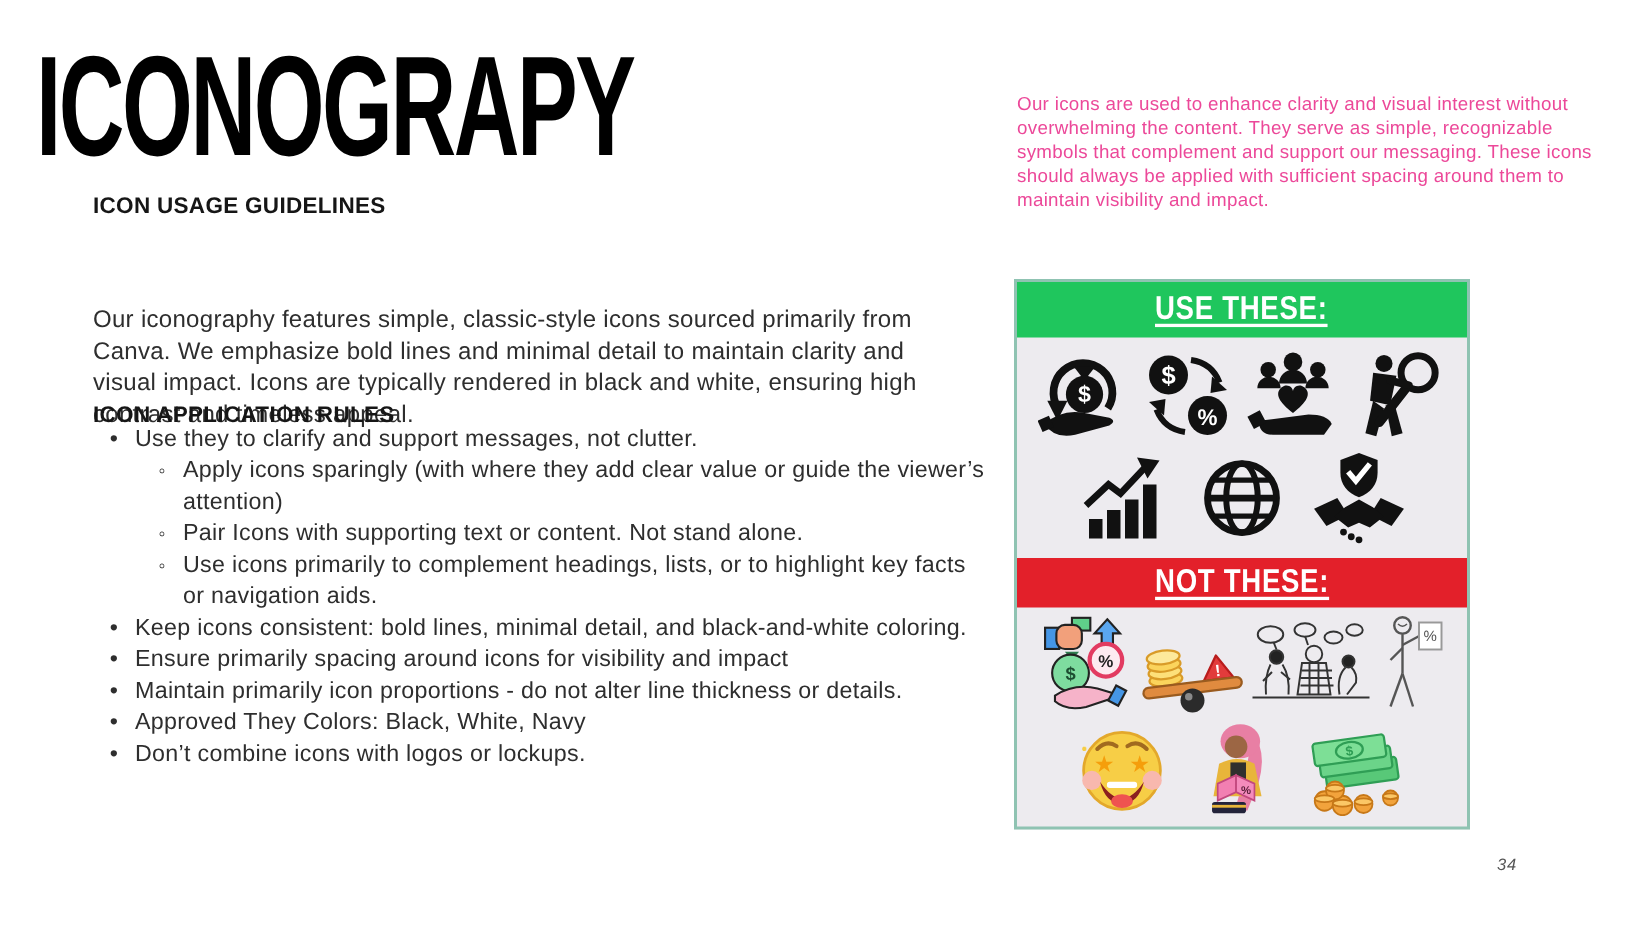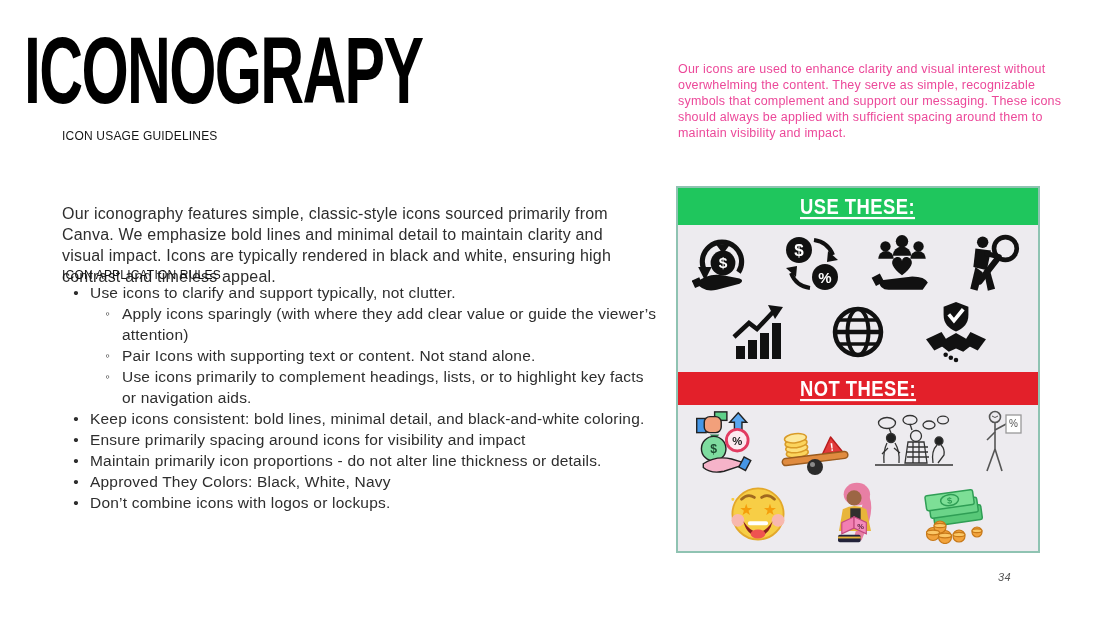--- a/index.html
+++ b/index.html
@@ -16,41 +16,41 @@
   .abs{position:absolute;}
 
   
   .big-title{
     left:24px; top:16px; width:480px; height:104px;
     font-weight:700; font-size:74px; color:#000; letter-spacing:-2px;
     transform:scale(0.82,1.28); transform-origin:top left; white-space:nowrap;
   }
 
   
-  .h-small{ font-weight:400; font-size:12px; color:#161616; letter-spacing:.2px;}
+  .h-small{ font-weight:700; font-size:15px; color:#161616; letter-spacing:.2px;}
   .usage-heading{ left:62px; top:129px;}
   .usage-para{
     left:62px; top:155px; width:578px;
     font-size:16px; line-height:21px; letter-spacing:.2px;margin-top:48px;
   }
   .rules-heading{ left:62px; top:268px;}
   .rules-list{ left:62px; top:282px; width:600px; font-size:15.5px; line-height:21px; letter-spacing:.2px;}
   .rule{ display:flex; }
   .rule .marker{ flex:0 0 auto; text-align:center; }
   .rule.lv1 .marker{ width:12px; margin-left:8px; margin-right:8px; }
   .rule.lv2 .marker{ width:12px; margin-left:40px; margin-right:8px; font-size:13px; }
   .rule .txt{ flex:1 1 auto; }
 
   
   .intro-para{
     left:678px; top:61px; width:402px;
     font-size:12.5px; line-height:16px; color:#ec4899; letter-spacing:.2px;
   }
   .panel{
-    left:676px; top:186px; width:364px; height:367px;
+    left:676px; top:186px; width:304px; height:367px;
     border:2px solid var(--border); background:var(--panelbg);
     display:flex; flex-direction:column;
   }
   .band{
     display:flex; align-items:center; justify-content:center;
     color:#fff; font-weight:700; font-size:20px; letter-spacing:.5px;
   }
   .band span{ text-decoration:underline; text-decoration-thickness:2px; text-underline-offset:3px; transform:scale(.92,1.1); }
   .band.green{ background:var(--green); height:37px; }
   .band.red{ background:var(--red); height:33px; }
@@ -69,21 +69,21 @@
 <div class="abs big-title">ICONOGRAPY</div>
 
 <div class="abs h-small usage-heading">ICON USAGE GUIDELINES</div>
 <div class="abs usage-para">Our iconography features simple, classic-style icons sourced primarily from Canva. We emphasize bold lines and minimal detail to maintain clarity and visual impact. Icons are typically rendered in black and white, ensuring high contrast and timeless appeal.</div>
 <div class="abs h-small rules-heading">ICON APPLICATION RULES</div>
 
 <div class="abs rules-list">
 
     <div class="rule lv1">
       <span class="marker">•</span>
-      <span class="txt">Use icons to clarify and support typically, not clutter.</span>
+      <span class="txt">Use they to clarify and support messages, not clutter.</span>
     </div>
 
     <div class="rule lv2">
       <span class="marker">◦</span>
       <span class="txt">Apply icons sparingly (with where they add clear value or guide the viewer’s attention)</span>
     </div>
 
     <div class="rule lv2">
       <span class="marker">◦</span>
       <span class="txt">Pair Icons with supporting text or content. Not stand alone.</span>

